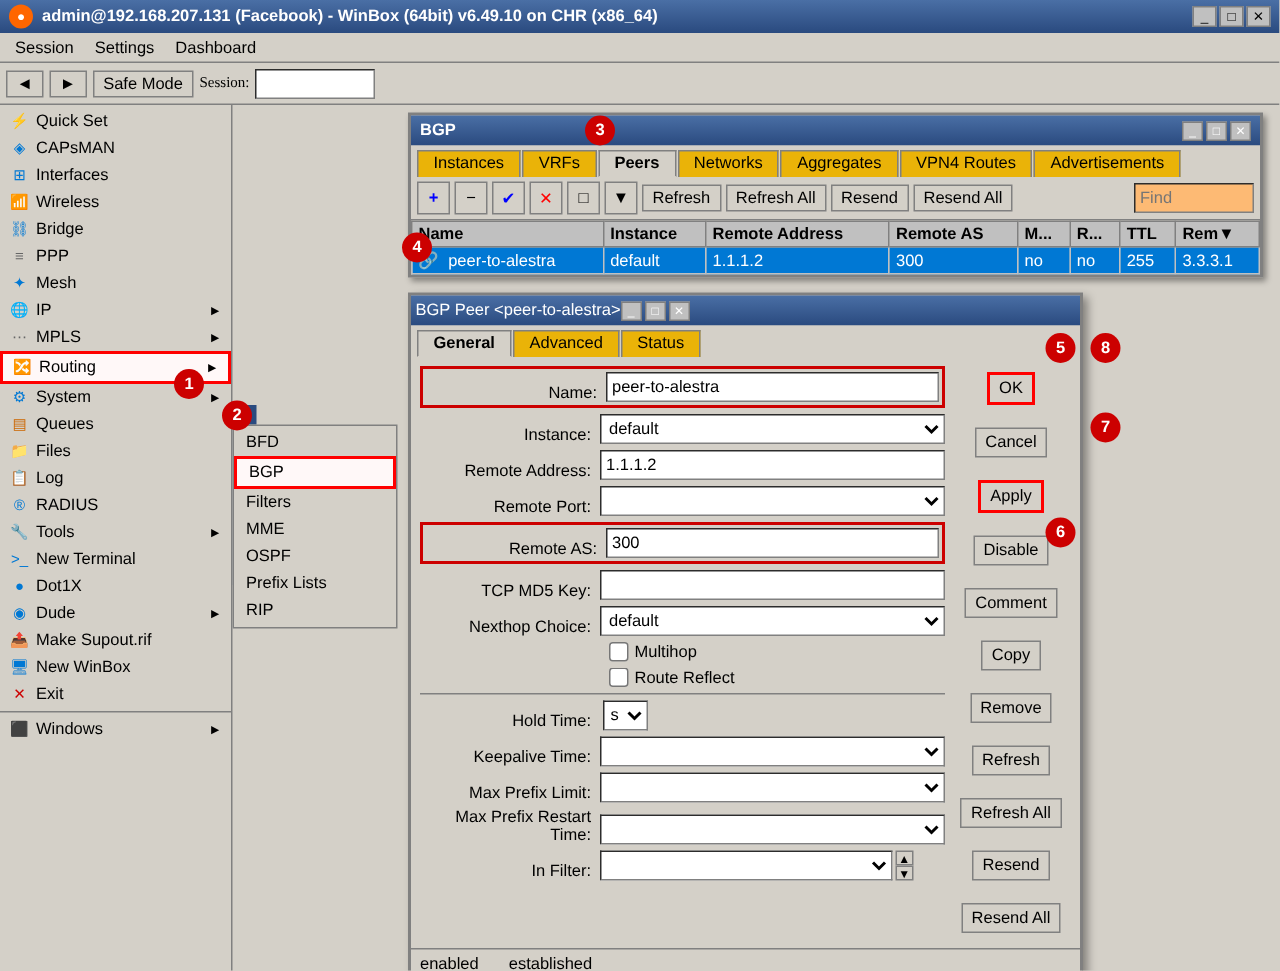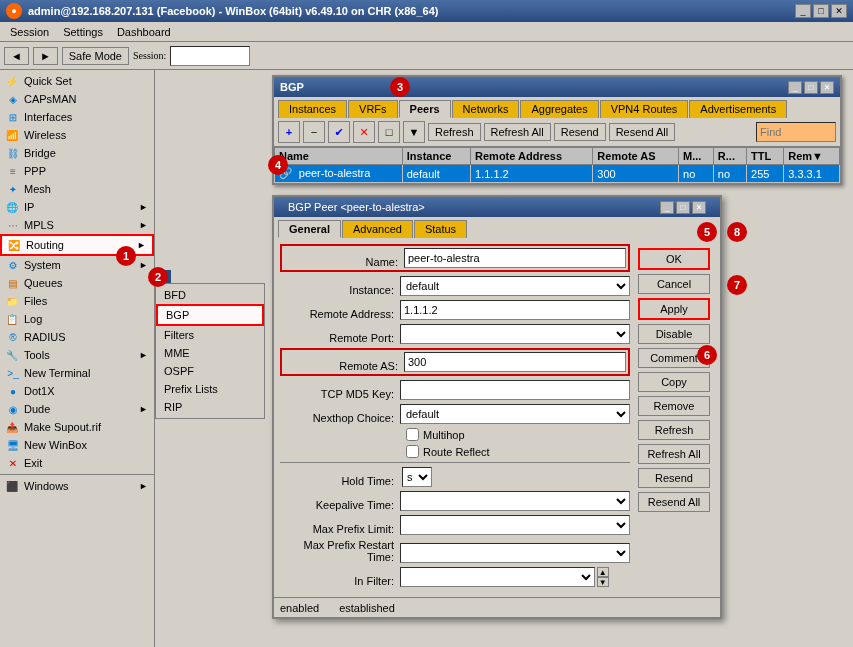--- a/index.html
+++ b/index.html
@@ -64,36 +64,36 @@
     .bgp-table th { background: #c0c0c0; border: 1px solid #808080; padding: 2px 4px; text-align: left; cursor: pointer; }
     .bgp-table td { border: 1px solid #c0c0c0; padding: 2px 4px; background: white; }
     .bgp-table tr.selected td { background: #0078d4; color: white; }
     .table-container { overflow-x: hidden; }
 
     
     .badge { position: absolute; width: 20px; height: 20px; background: #cc0000; border-radius: 50%; color: white; font-size: 11px; font-weight: bold; display: flex; align-items: center; justify-content: center; z-index: 200; }
 
     
     .peer-dialog { position: absolute; left: 272px; top: 195px; width: 450px; background: #d4d0c8; border: 2px solid #808080; box-shadow: 3px 3px 6px rgba(0,0,0,0.4); z-index: 20; }
-    .peer-title { background: linear-gradient(to bottom, #4a6fa5, #2a4a7f); color: white; padding: 2px 14px; display: flex; align-items: center; justify-content: space-between; height: 20px; }
+    .peer-title { background: linear-gradient(to bottom, #4a6fa5, #2a4a7f); color: white; padding: 2px 3px; display: flex; align-items: center; height: 20px; }
     .peer-tabs { background: #d4d0c8; padding: 3px 4px 0; display: flex; gap: 1px; }
 
     
     .form-body { padding: 6px 6px; background: #d4d0c8; display: flex; gap: 4px; }
     .form-left { flex: 1; }
     .form-row { display: flex; align-items: flex-end; margin-bottom: 4px; }
     .form-label { width: 120px; text-align: right; padding-right: 6px; flex-shrink: 0; font-size: 11px; }
     .form-input { flex: 1; height: 20px; border: 1px inset #808080; background: white; padding: 1px 3px; font-size: 11px; }
     .form-select { flex: 1; height: 20px; border: 1px inset #808080; background: white; padding: 1px; font-size: 11px; }
 
     .checkbox-row { display: flex; align-items: center; gap: 4px; padding-left: 126px; margin-bottom: 4px; font-size: 11px; }
     .form-divider { height: 1px; background: #808080; margin: 4px 0; }
 
     
-    .right-btns { display: flex; flex-direction: column; gap: 4px; padding: 4px; width: 80px; }
+    .right-btns { display: flex; flex-direction: column; gap: 15px; padding: 4px; width: 80px; align-items: center; }
     .right-btn { padding: 3px 6px; background: #d4d0c8; border: 1px solid #808080; cursor: pointer; text-align: center; font-size: 11px; }
     .right-btn.primary { border: 2px solid #cc0000; }
 
     
     .peer-status { background: #d4d0c8; border-top: 1px solid #808080; padding: 2px 6px; display: flex; gap: 20px; font-size: 11px; height: 20px; align-items: center; }
 
     
     .winbox-label { position: absolute; left: 0; top: 200px; width: 16px; height: 120px; background: #2a4a7f; color: white; font-size: 10px; display: flex; align-items: center; justify-content: center; writing-mode: vertical-rl; transform: rotate(180deg); }
   </style>
 </head>

